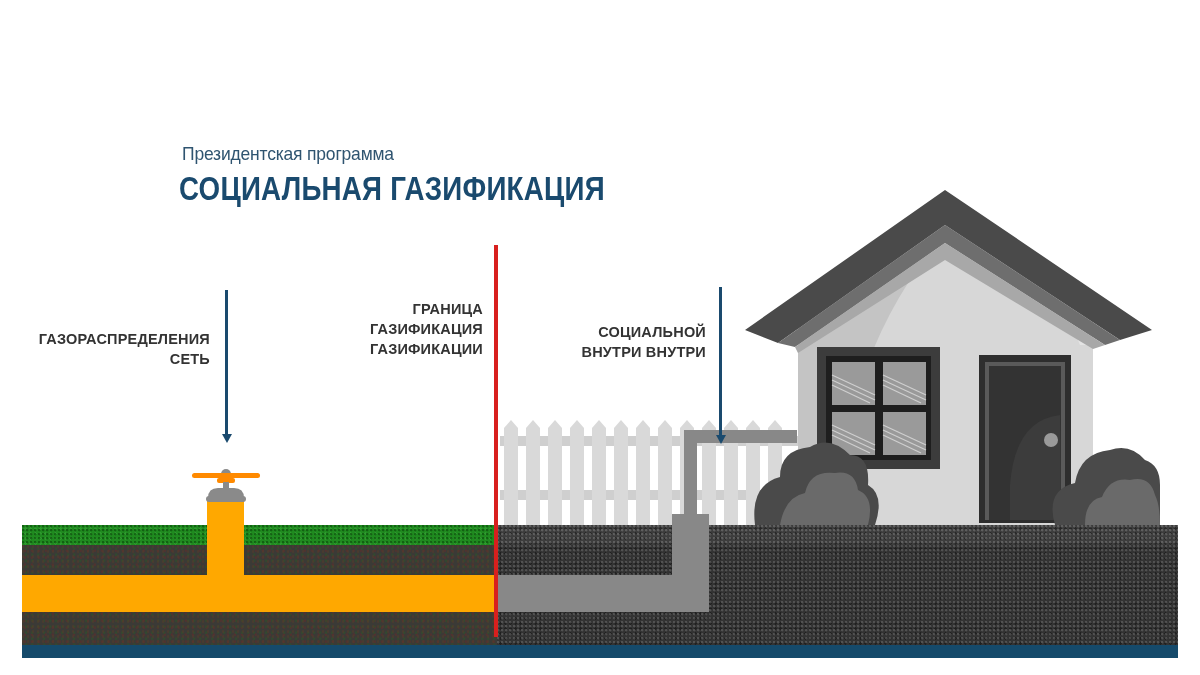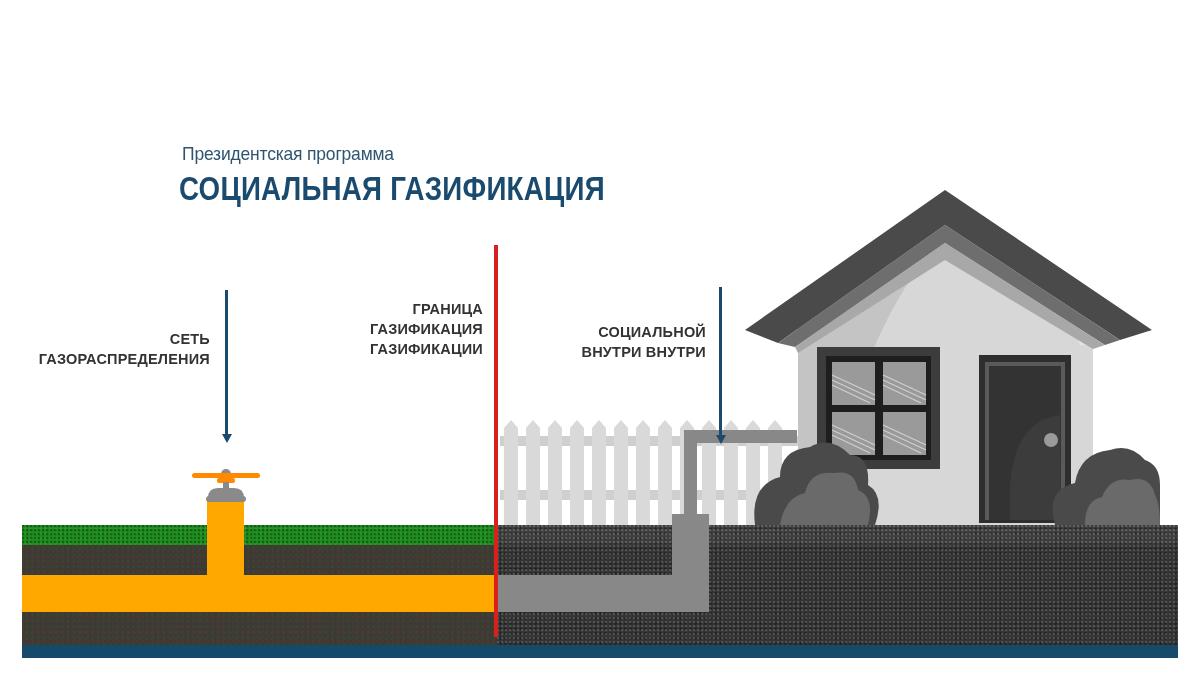--- a/index.html
+++ b/index.html
@@ -31,22 +31,22 @@
   .picket::before{content:"";position:absolute;left:0;top:-8px;border-left:7px solid transparent;border-right:7px solid transparent;border-bottom:8px solid #d9d9d9;}
   .rail{position:absolute;left:0;right:0;height:10px;background:#cfcfcf;}
 </style>
 </head>
 <body>
 
 <div class="abs subtitle">Президентская программа</div>
 <div class="abs title">СОЦИАЛЬНАЯ ГАЗИФИКАЦИЯ</div>
 
 <div class="abs label" style="right:990px;top:329px;">
+  <div>ГАЗОРАСПРЕДЕЛЕНИЯ</div>
   <div>СЕТЬ</div>
-  <div>ГАЗОРАСПРЕДЕЛЕНИЯ</div>
 </div>
 <div class="abs" style="left:225px;top:290px;">
   <div class="arrow-line" style="height:144px;"></div>
   <div class="arrow-head" style="margin-left:-3.5px;"></div>
 </div>
 
 <div class="abs label" style="right:717px;top:299px;">
   <div>ГРАНИЦА</div>
   <div>ГАЗИФИКАЦИЯ</div>
   <div>ГАЗИФИКАЦИИ</div>

